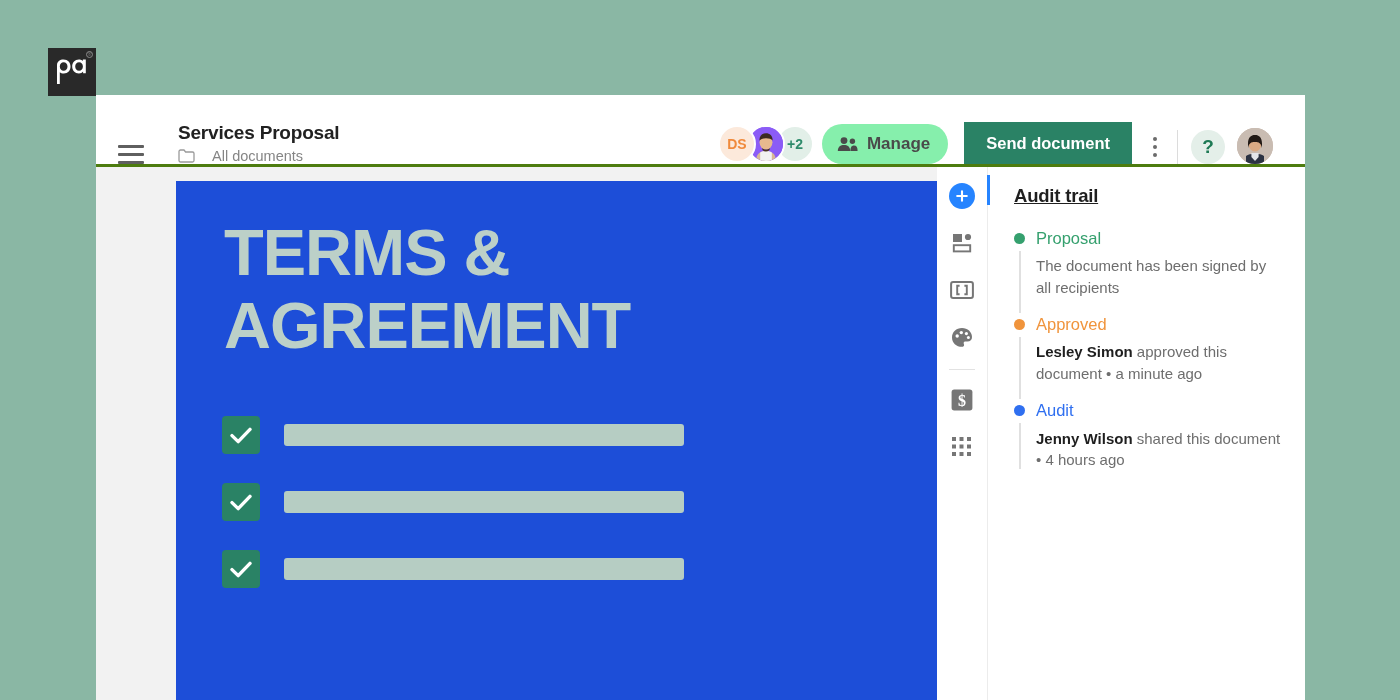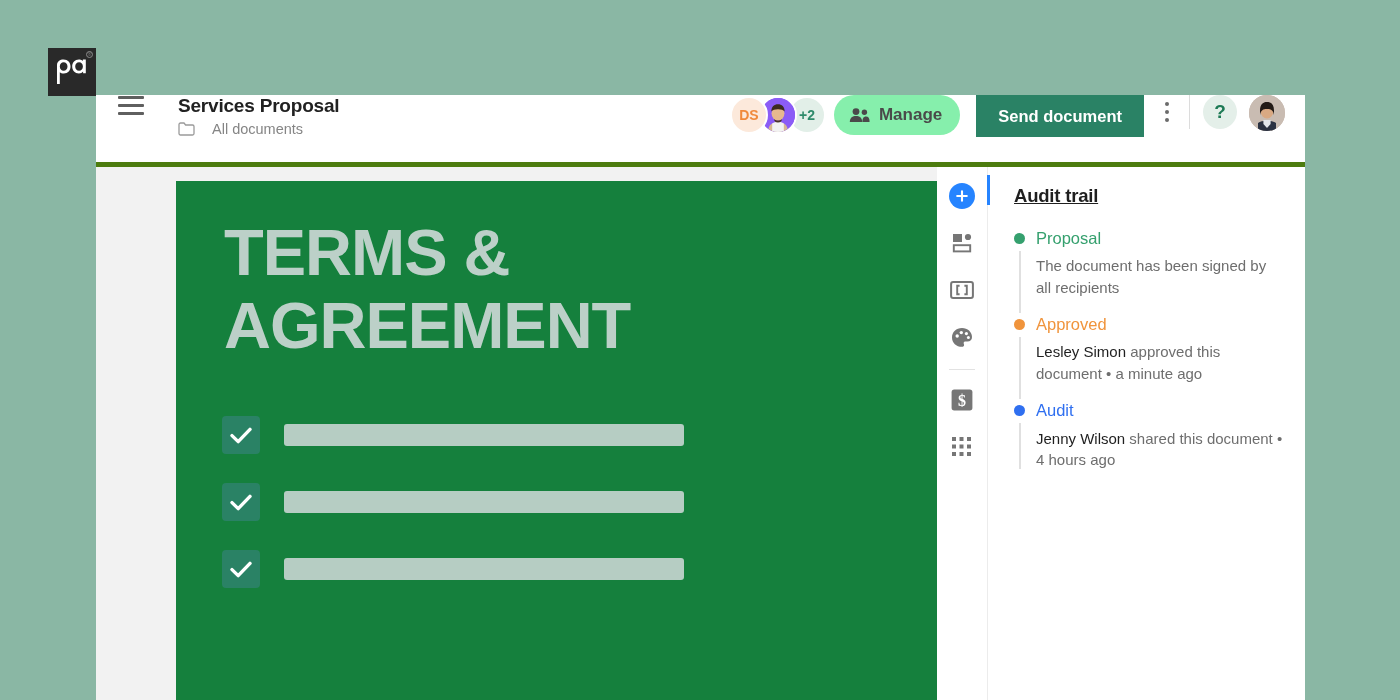--- a/index.html
+++ b/index.html
@@ -31,23 +31,23 @@
     position: absolute; left: 96px; top: 95px;
     width: 1209px; height: 605px;
     background: #ffffff;
     overflow: hidden;
   }
 
   
   .app-header {
     height: 72px; width: 100%;
     background: #fff;
-    border-bottom: 5px solid #4d7c0f;
-    display: flex; align-items: flex-start;
-    padding: 0 20px 0 22px;
+    border-bottom: 3px solid #4d7c0f;
+    display: flex; align-items: flex-end;
+    padding: 0 32px 0 22px;
   }
   .hamburger {
     width: 26px; height: 20px;
     display: flex; flex-direction: column; justify-content: center;
     gap: 5px; cursor: pointer; flex: 0 0 auto;
   }
   .hamburger span { display: block; height: 3px; width: 26px; background: #5f5f5f; border-radius: 1px; }
 
   .title-block { margin-left: 34px; flex: 0 0 auto; }
   .doc-title {
@@ -122,21 +122,21 @@
   
   .app-body { display: flex; height: 533px; width: 100%; }
 
   .canvas {
     flex: 1 1 auto; background: #F2F2F2;
     position: relative; overflow: hidden;
   }
   .doc-page {
     position: absolute; left: 80px; top: 14px;
     width: 769px; height: 519px;
-    background: #15803d;
+    background: #1d4ed8;
   }
   .doc-heading {
     position: absolute; left: 48px; top: 36px;
     width: 660px;
     font-size: 65px; font-weight: bold;
     line-height: 1.12; letter-spacing: -1px;
     color: #BCD0C8;
   }
   .check-rows { position: absolute; left: 46px; top: 235px; width: 660px; }
   .check-row { display: flex; align-items: center; margin-bottom: 29px; }
@@ -193,21 +193,21 @@
   }
   .audit-line {
     position: absolute; left: 5px; top: 24px; bottom: 0;
     width: 1.5px; background: #e0e0e0;
   }
   .audit-status { font-size: 16.5px; line-height: 1.35; margin-bottom: 6px; }
   .audit-desc {
     font-size: 15px; color: #6e6e6e;
     line-height: 1.43; padding-bottom: 15px;
   }
-  .audit-desc b { color: #1f1f1f; font-weight: normal; }
+  .audit-desc b { color: #1f1f1f; font-weight: bold; }
 </style>
 </head>
 <body>
 
 <div class="logo-tile">
   <svg width="34" height="30" viewBox="0 0 34 30">
     <path d="M2 8 C2 4.5 5 2.5 8.5 2.5 C13 2.5 15.5 5.5 15.5 9.5 C15.5 13.5 13 16.5 8.8 16.5 C7 16.5 5.6 16 4.8 15.2 L4.8 27 L2 27 Z M4.8 9.5 C4.8 12 6.4 13.8 8.6 13.8 C10.9 13.8 12.5 12 12.5 9.5 C12.5 7 10.9 5.2 8.6 5.2 C6.4 5.2 4.8 7 4.8 9.5 Z" fill="#ffffff"></path>
     <path d="M30.8 2.5 L30.8 16.2 L28.1 16.2 L28.1 14.6 C27.2 15.8 25.7 16.5 23.9 16.5 C19.9 16.5 17.2 13.5 17.2 9.5 C17.2 5.5 19.9 2.5 23.9 2.5 C25.5 2.5 26.9 3 27.9 4 L27.9 2.5 Z M20.2 9.5 C20.2 12 21.8 13.8 24.1 13.8 C26.3 13.8 27.9 12 27.9 9.5 C27.9 7 26.3 5.2 24.1 5.2 C21.8 5.2 20.2 7 20.2 9.5 Z" fill="#ffffff"></path>
   </svg>
   <span class="logo-reg">®</span>

